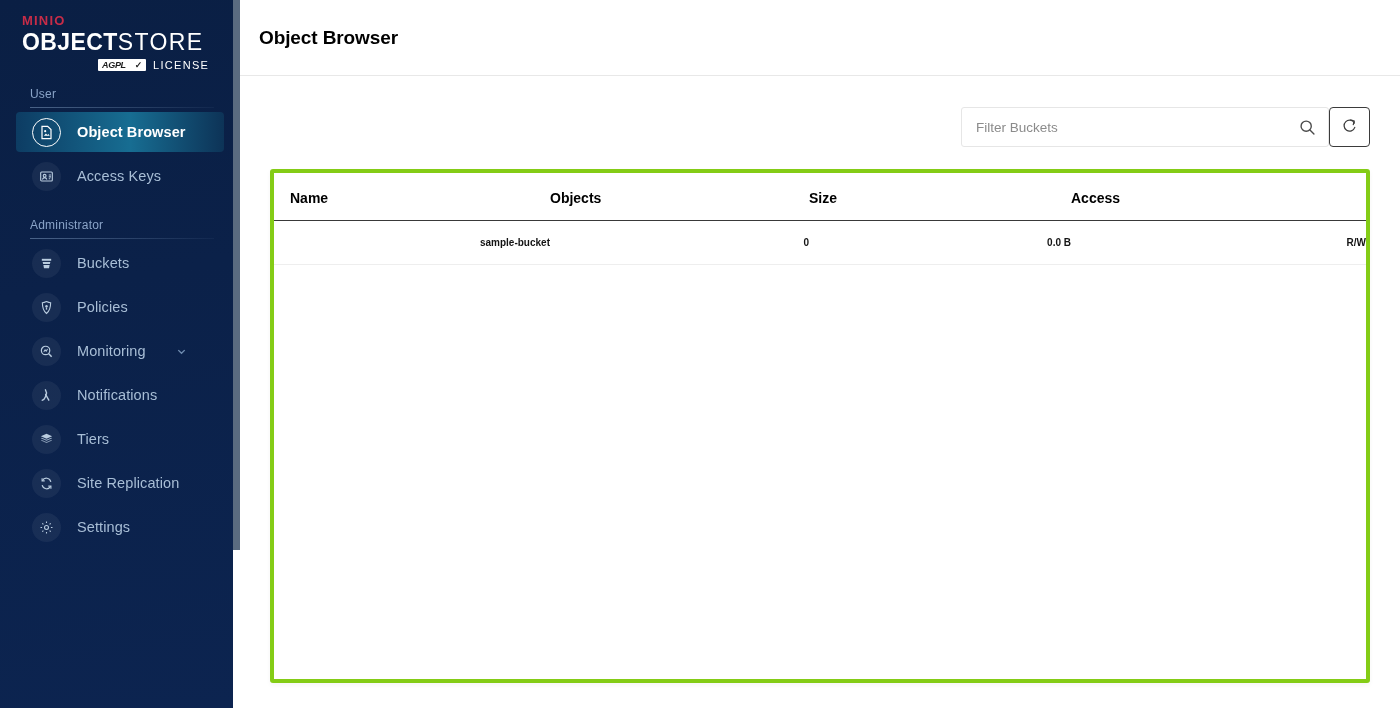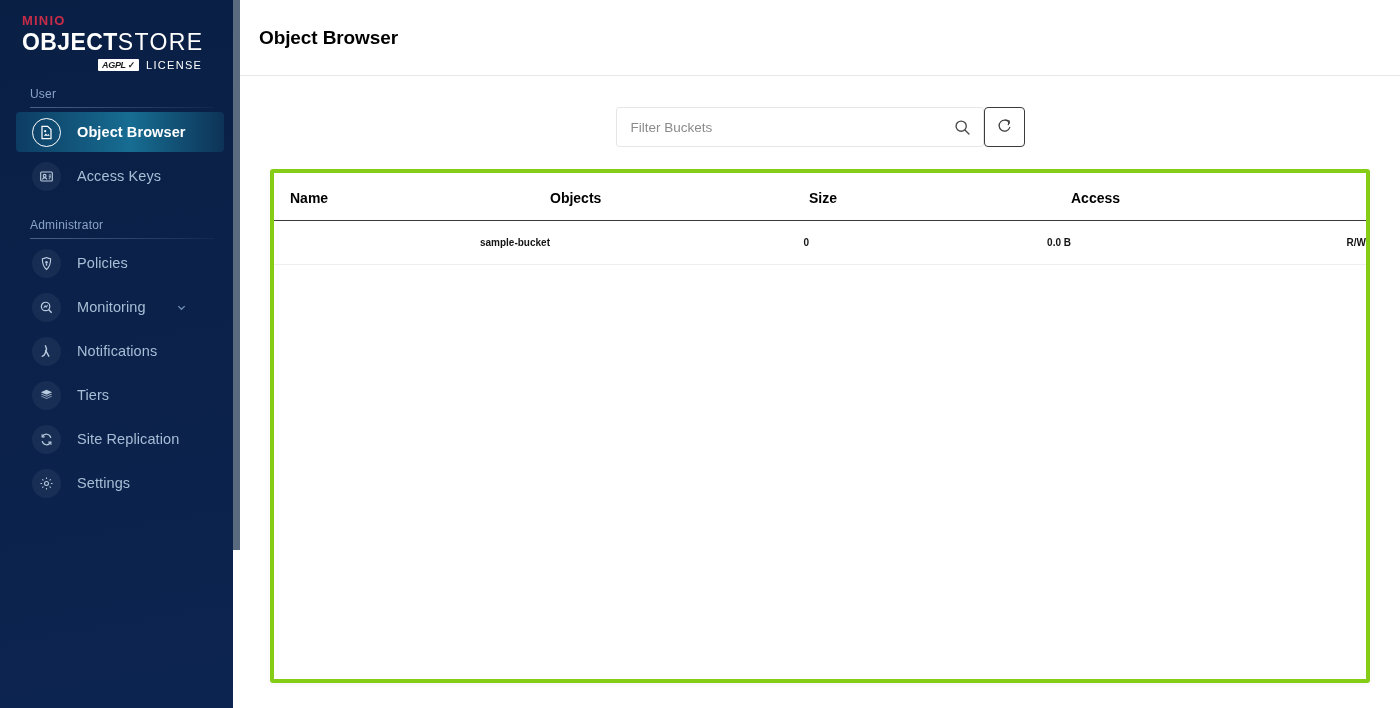--- a/index.html
+++ b/index.html
@@ -76,21 +76,21 @@
     color: #1b1b1b;
     font-size: 9px;
     font-weight: bold;
     font-style: italic;
     padding: 1px 4px 0 4px;
     border-radius: 1px;
     line-height: 11px;
     letter-spacing: -0.3px;
     display: inline-flex;
     align-items: center;
-    gap: 2px;
+    gap: 9px;
   }
   .agpl-badge .leaf {
     font-style: normal;
     font-size: 9px;
     color: #1b1b1b;
   }
   .license-text {
     font-size: 11px;
     color: #ffffff;
     letter-spacing: 1.3px;
@@ -210,21 +210,21 @@
     letter-spacing: -0.1px;
   }
 
   #content {
     padding: 31px 30px 0 30px;
   }
 
   #toolbar {
     display: flex;
     align-items: center;
-    justify-content: center;
+    justify-content: flex-end;
     height: 40px;
   }
 
   .filter-box {
     position: relative;
     width: 368px;
     height: 40px;
     border: 1px solid #e6e6e6;
     border-radius: 3px;
     background: #ffffff;
@@ -349,20 +349,30 @@
             <path d="M10.4 6.4h2.4M10.4 8.4h2.4M10.4 10.4h1.6"></path>
           </svg>
         </span>
         <span class="nav-label">Access Keys</span>
       </div>
 
 
       <div class="section-label" style="padding-top:18px;">Administrator</div>
       <div class="section-rule"></div>
 
+      <div class="nav-item">
+        <span class="nav-icon">
+          <svg width="15" height="15" viewBox="0 0 16 16" fill="currentColor">
+            <path d="M3 3h10v2.1H3z"></path>
+            <path d="M3.9 6.3h8.2l-.5 2.1H4.4z"></path>
+            <path d="M4.7 9.6h6.6l-.6 3.4H5.3z"></path>
+          </svg>
+        </span>
+        <span class="nav-label">Buckets</span>
+      </div>
 
       <div class="nav-item">
         <span class="nav-icon">
           <svg width="15" height="15" viewBox="0 0 16 16" fill="none" stroke="currentColor" stroke-width="1.2">
             <path d="M8 1.6c2 .9 3.6 1.3 4.4 1.4 0 4.6-.5 8.4-4.4 11.4C4.1 11.4 3.6 7.6 3.6 3c.8-.1 2.4-.5 4.4-1.4z"></path>
             <circle cx="8" cy="6.6" r="1.3" fill="currentColor" stroke="none"></circle>
             <path d="M8 7.9v2.4" stroke-width="1.4"></path>
           </svg>
         </span>
         <span class="nav-label">Policies</span>

